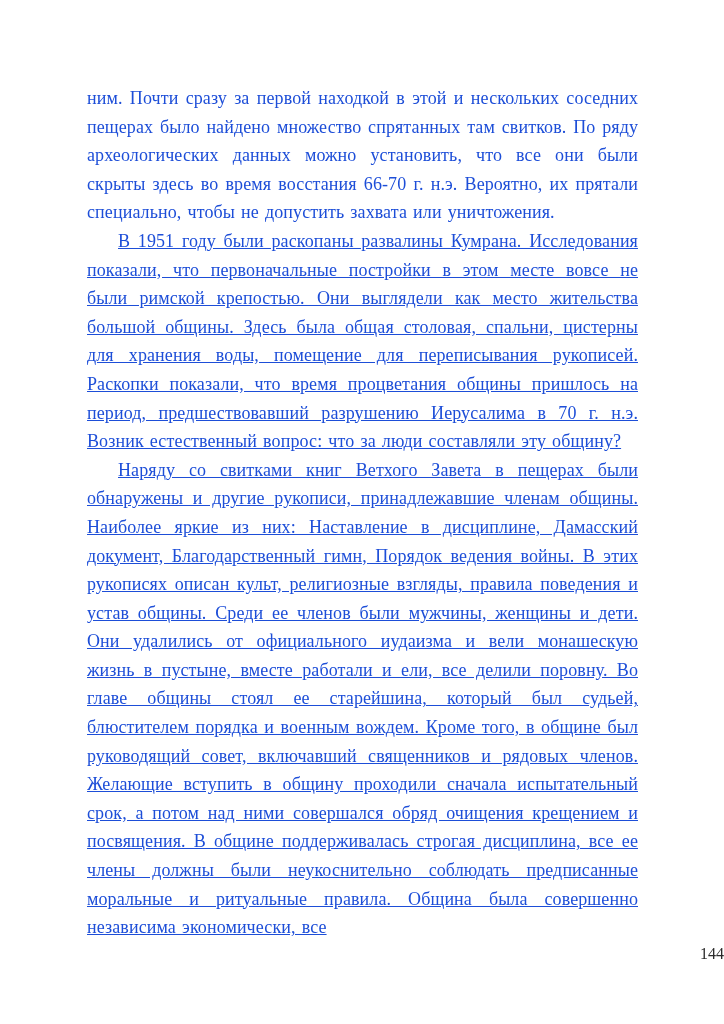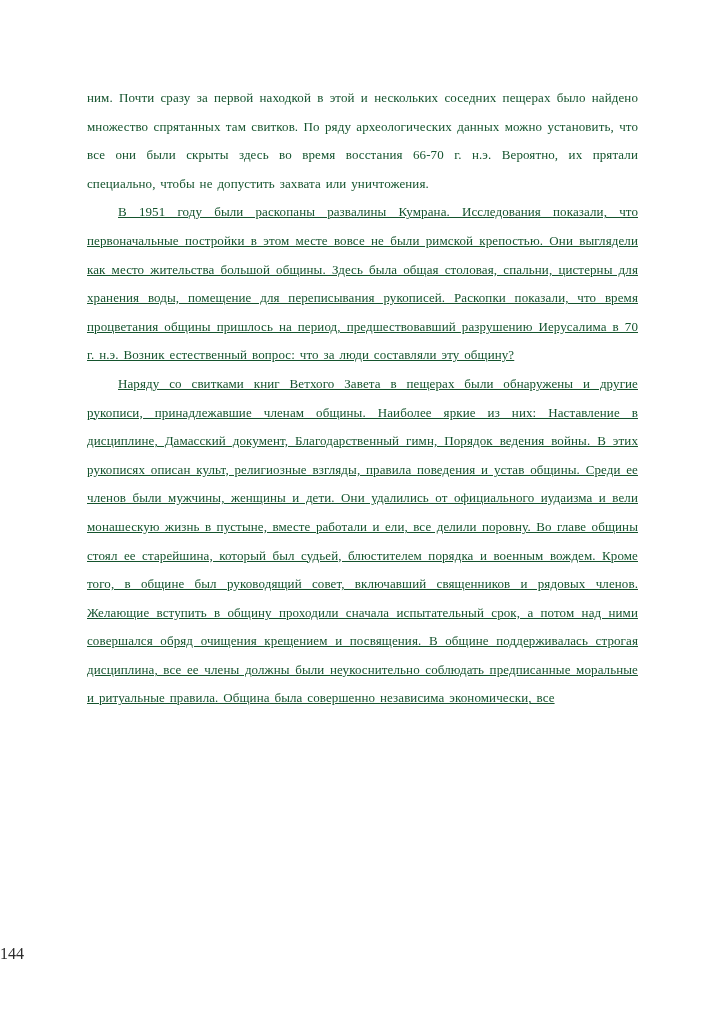--- a/index.html
+++ b/index.html
@@ -17,41 +17,41 @@
   .page {
     position: absolute;
     inset: 0;
     background: #ffffff;
   }
   .text-block {
     position: absolute;
     left: 87px;
     top: 84px;
     width: 551px;
-    color: #14532d;
-    font-size: 13px;
+    color: #1d4ed8;
+    font-size: 18px;
     line-height: 28.6px;
     text-align: justify;
     letter-spacing: 0.1px;
     word-spacing: 1.5px;
   }
   .text-block p {
     margin: 0;
     padding: 0;
   }
   .text-block p.indented {
     text-indent: 31px;
     text-decoration: underline;
   }
   .page-number {
     position: absolute;
     left: 0;
     width: 724px;
     top: 944px;
-    text-align: left;
+    text-align: right;
     color: #2b2b2b;
     font-size: 16px;
     line-height: 20px;
   }
 </style>
 </head>
 <body>
 
 <div class="page">
 

